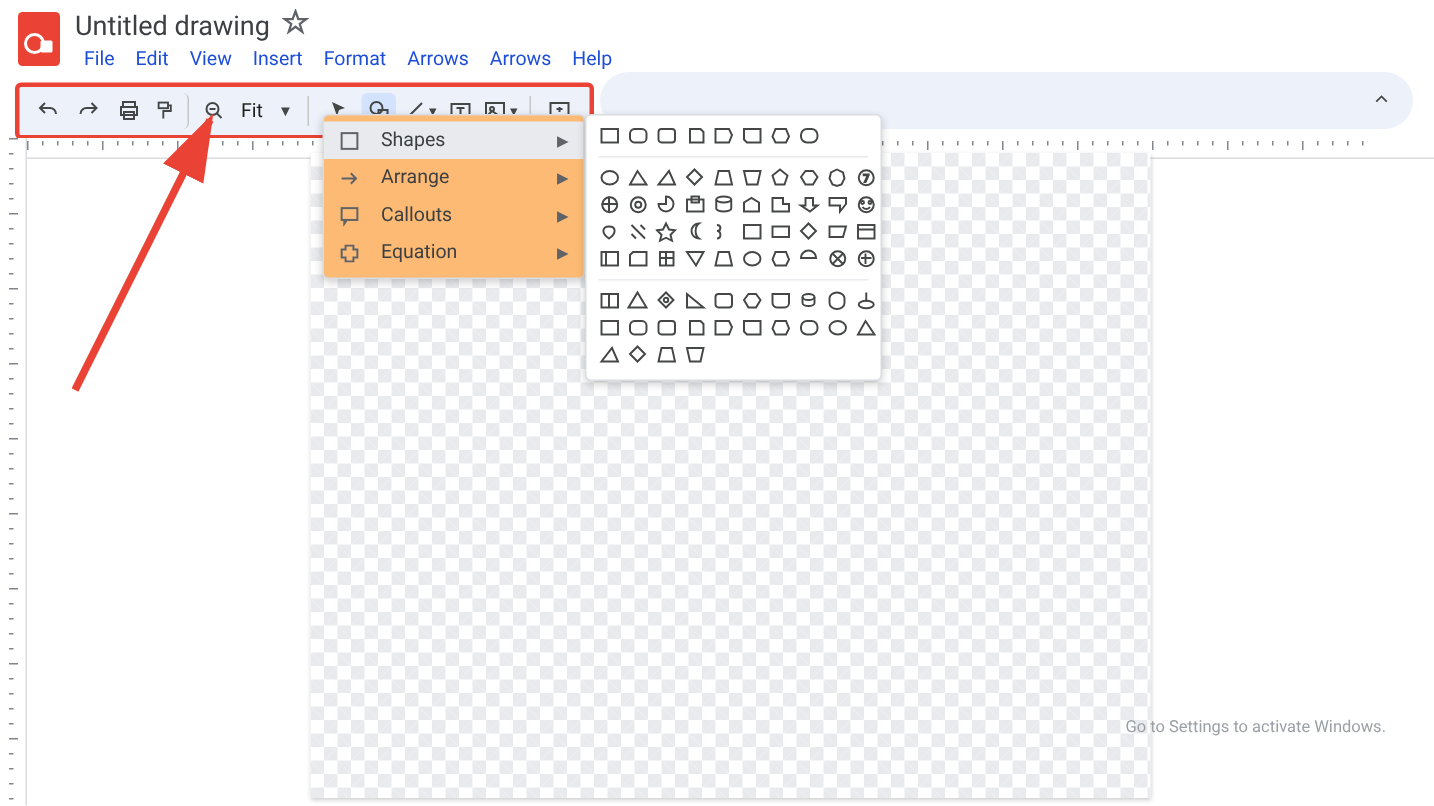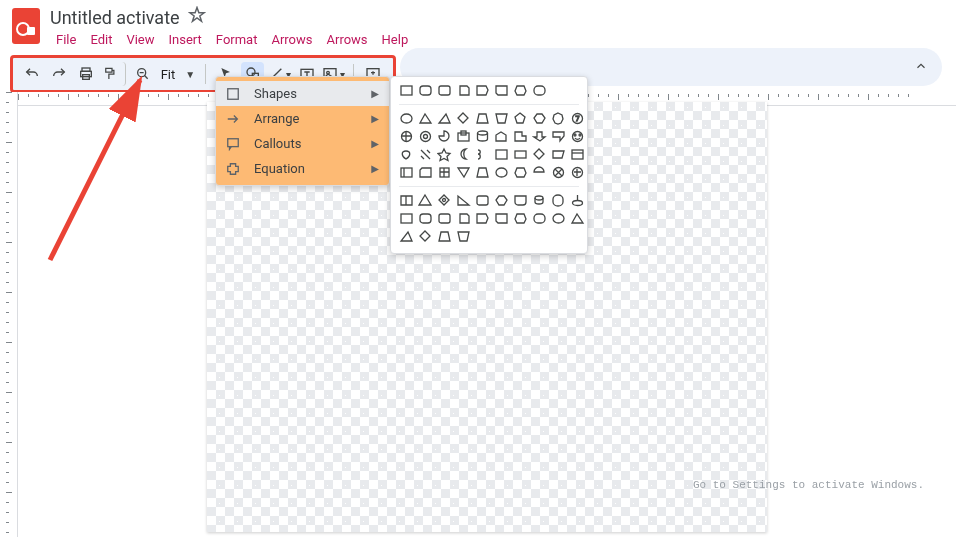--- a/index.html
+++ b/index.html
@@ -6,21 +6,21 @@
 body { width:956px; height:537px; background:#fff; overflow:hidden; position:relative; }
 .header { display:flex; align-items:flex-start; padding:6px 12px 0 12px; }
 .doc-icon { width:28px; height:36px; background:#ea4335; border-radius:3px; position:relative; margin-right:10px; flex-shrink:0; margin-top:2px; }
 .doc-icon::before { content:""; position:absolute; width:10px; height:10px; border:2px solid #fff; border-radius:50%; left:4px; top:14px; }
 .doc-icon::after { content:""; position:absolute; width:8px; height:8px; background:#fff; border-radius:1px; right:5px; bottom:9px; }
 .title-area { flex:1; }
 .title-row { display:flex; align-items:center; gap:8px; }
 .doc-title { font-size:18px; color:#3c4043; }
 .star-icon svg { width:18px; height:18px; }
 .menubar { display:flex; gap:2px; margin-top:2px; }
-.menubar span { font-size:13px; color:#be185d; padding:2px 6px; cursor:pointer; }
+.menubar span { font-size:13px; color:#1d4ed8; padding:2px 6px; cursor:pointer; }
 .header-right { display:flex; align-items:center; gap:14px; margin-top:6px; }
 .comment-icon svg { width:22px; height:22px; }
 .share-btn { background:#c2e7ff; border:none; border-radius:20px; padding:8px 18px; display:flex; align-items:center; gap:6px; font-size:14px; color:#001d35; font-weight:500; cursor:pointer; }
 .avatar { width:30px; height:30px; border-radius:50%; background:linear-gradient(135deg,#5f6368,#3c4043); }
 .toolbar-wrap { margin:6px 10px 0 10px; border:3px solid #ea4335; border-radius:4px; background:#edf2fa; height:38px; display:flex; align-items:center; padding:0 6px; width:386px; }
 .tool-btn { width:24px; height:24px; display:flex; align-items:center; justify-content:center; margin:0 2px; cursor:pointer; color:#444746; border-radius:4px; }
 .tool-btn.sep { border-right:1px solid #c4c7c5; padding-right:8px; margin-right:4px; }
 .zoom { display:flex; align-items:center; font-size:13px; color:#1f1f1f; gap:8px; margin:0 4px; }
 .dd { font-size:10px; color:#444746; margin-left:2px; }
 .rest-bar { position:absolute; left:400px; right:14px; top:48px; height:38px; background:#edf2fa; border-radius:19px; display:flex; align-items:center; justify-content:flex-end; padding:0 14px; }
@@ -35,30 +35,30 @@
 .popup-item .pi { width:18px; margin-right:10px; color:#5f6368; display:flex; }
 .popup-item .arr { margin-left:auto; font-size:10px; color:#5f6368; }
 .popup-item.sel { background:#e8eaed; }
 .shapes-fly { position:absolute; left:390px; top:76px; width:198px; background:#fff; border:1px solid #dadce0; border-radius:4px; box-shadow:0 2px 6px rgba(0,0,0,0.2); padding:6px 8px; z-index:10; }
 .shape-row { display:flex; gap:4px; margin-bottom:3px; }
 .shape-row.gap-top { margin-top:6px; padding-top:6px; border-top:1px solid #e8eaed; }
 .sh { width:15px; height:15px; cursor:pointer; }
 .sh svg { width:15px; height:15px; display:block; }
 .watermark { position:absolute; right:32px; bottom:46px; color:#9aa0a6; pointer-events:none; }
 .watermark .t1 { font-size:18px; font-weight:300; }
-.watermark .t2 { font-size:11px;font-family:Liberation Mono, monospace; }
+.watermark .t2 { font-size:11px; }
 </style>
 </head>
 <body>
 
 <div class="header">
   <div class="doc-icon"></div>
   <div class="title-area">
     <div class="title-row">
-      <span class="doc-title">Untitled activate</span>
+      <span class="doc-title">Untitled drawing</span>
       <span class="star-icon">
         <svg viewBox="0 0 24 24" fill="none" stroke="#5f6368" stroke-width="2">
             <path d="M12 2l2.5 7h7l-5.7 4.3 2.2 7-6-4.5-6 4.5 2.2-7L2.5 9h7z"></path>
           </svg>
       </span>
     </div>
     <div class="menubar">
       <span>File</span>
       <span>Edit</span>
       <span>View</span>

